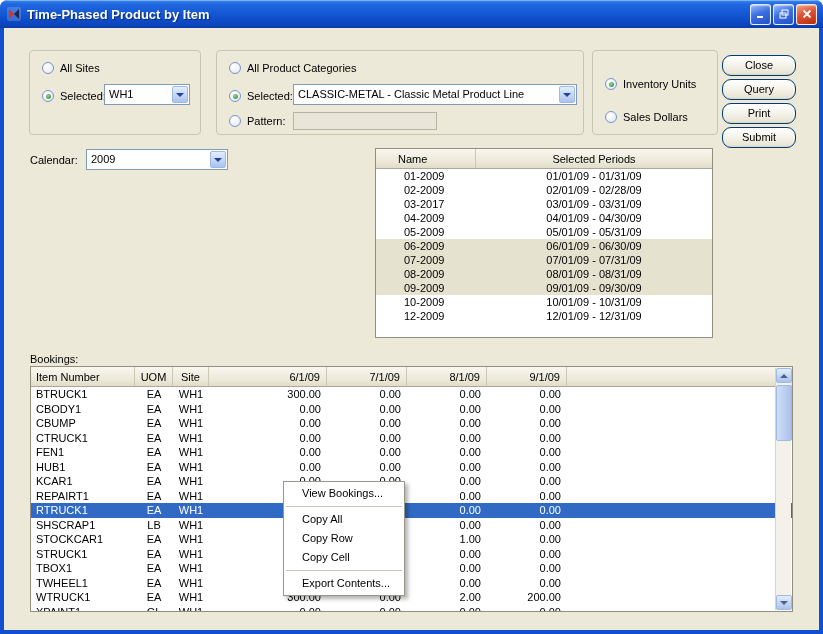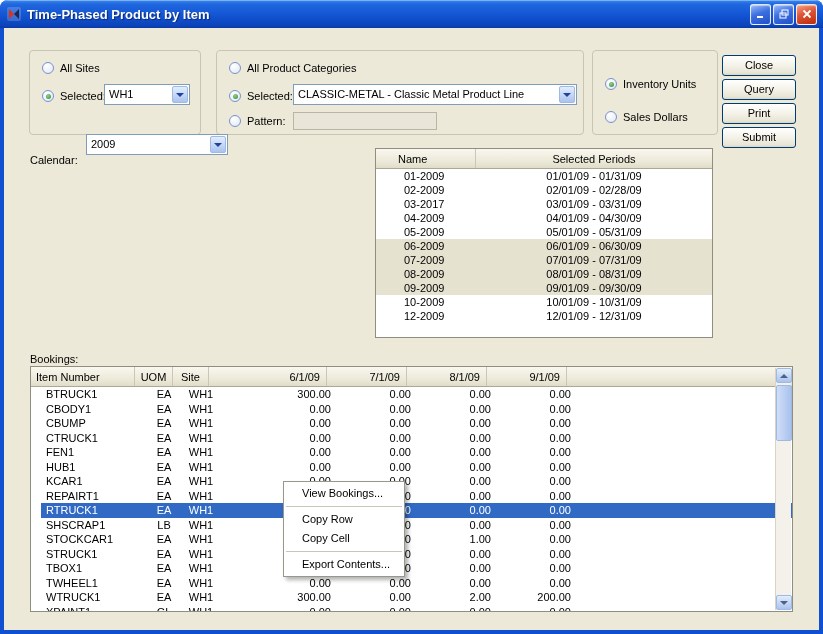--- a/index.html
+++ b/index.html
@@ -57,47 +57,47 @@
     border:1px solid #9db9e4;
     background:linear-gradient(180deg,#e3edfc 0%,#c4d6f5 55%,#aac3ee 100%);
     display:flex; align-items:center; justify-content:center;
   }
   .arrow-down { width:0; height:0; border-left:4px solid transparent; border-right:4px solid transparent; border-top:4px solid #21429b; }
 
   .pattern-input { position:absolute; height:18px; background:#e9e6d9; border:1px solid #b8b5a6; }
 
   .btn {
     position:absolute; left:718px; width:74px; height:21px;
-    border:1px solid #003c74; border-radius:3px;
+    border:1px solid #003c74; border-radius:9px;
     background:linear-gradient(180deg,#ffffff 0%,#f4f2e8 50%,#e8e5d5 90%,#d8d4c0 100%);
     text-align:center; line-height:19px; font-size:11px; cursor:default;
   }
 
   .cal-label { position:absolute; left:26px; top:126px; }
-  .cal-combo { left:82px; top:106px; width:142px; }
+  .cal-combo { left:82px; top:121px; width:142px; }
 
   
   .periods-table { position:absolute; left:371px; top:120px; width:338px; height:190px; background:#fff; border:1px solid #908e80; overflow:hidden; }
   .pt-header { display:flex; height:20px; background:linear-gradient(180deg,#f9f7ef,#ebe8d7 70%,#e0dcc8); border-bottom:1px solid #aca899; }
   .pt-hname { width:100px; padding-left:22px; line-height:20px; border-right:1px solid #cbc7b6; }
   .pt-hrange { flex:1; text-align:center; line-height:20px; }
   .pt-body { height:168px; }
   .pt-row { display:flex; height:14px; line-height:14px; }
   .pt-row.sel { background:#e6e2d0; }
   .pt-name { width:100px; padding-left:28px; white-space:nowrap; }
   .pt-range { flex:1; text-align:center; white-space:nowrap; }
 
   .bookings-label { position:absolute; left:26px; top:325px; }
 
   
   .bookings-table { position:absolute; left:26px; top:338px; width:763px; height:246px; background:#fff; border:1px solid #908e80; overflow:hidden; }
   .bt-header { display:flex; height:20px; background:linear-gradient(180deg,#f9f7ef,#ebe8d7 70%,#e0dcc8); border-bottom:1px solid #aca899; }
   .bt-hcell { line-height:20px; border-right:1px solid #cbc7b6; flex:none; white-space:nowrap; overflow:hidden; }
   .bt-hcell.fill { flex:1; border-right:none; }
-  .bt-body { height:224px; overflow:hidden;margin-left:10px; }
+  .bt-body { height:224px; overflow:hidden; }
   .bt-row { display:flex; height:14.5px; line-height:14.5px; }
   .bt-row.sel { background:#316ac5; color:#fff; }
   .bt-cell { flex:none; white-space:nowrap; overflow:hidden; }
   .a-l { text-align:left; padding-left:5px; }
   .a-c { text-align:center; }
   .a-r { text-align:right; padding-right:6px; }
 
   
   .bt-scroll { position:absolute; top:1px; right:1px; bottom:1px; width:16px; background:#f3f1e9; border-left:1px solid #d8d5c6; z-index:5; }
   .sb-btn {
@@ -442,20 +442,21 @@
         <div class="sb-thumb"></div>
         <div class="sb-btn down">
             <i class="tri-down"></i>
           </div>
       </div>
     </div>
 
     <div class="context-menu" id="context-menu">
         <div class="menu-item">View Bookings...</div>
         <div class="menu-sep"></div>
+        <div class="menu-item">Copy All</div>
         <div class="menu-item">Copy Row</div>
         <div class="menu-item">Copy Cell</div>
         <div class="menu-sep"></div>
         <div class="menu-item">Export Contents...</div>
       </div>
 
   </div>
 </div>
 
 </body></html>

